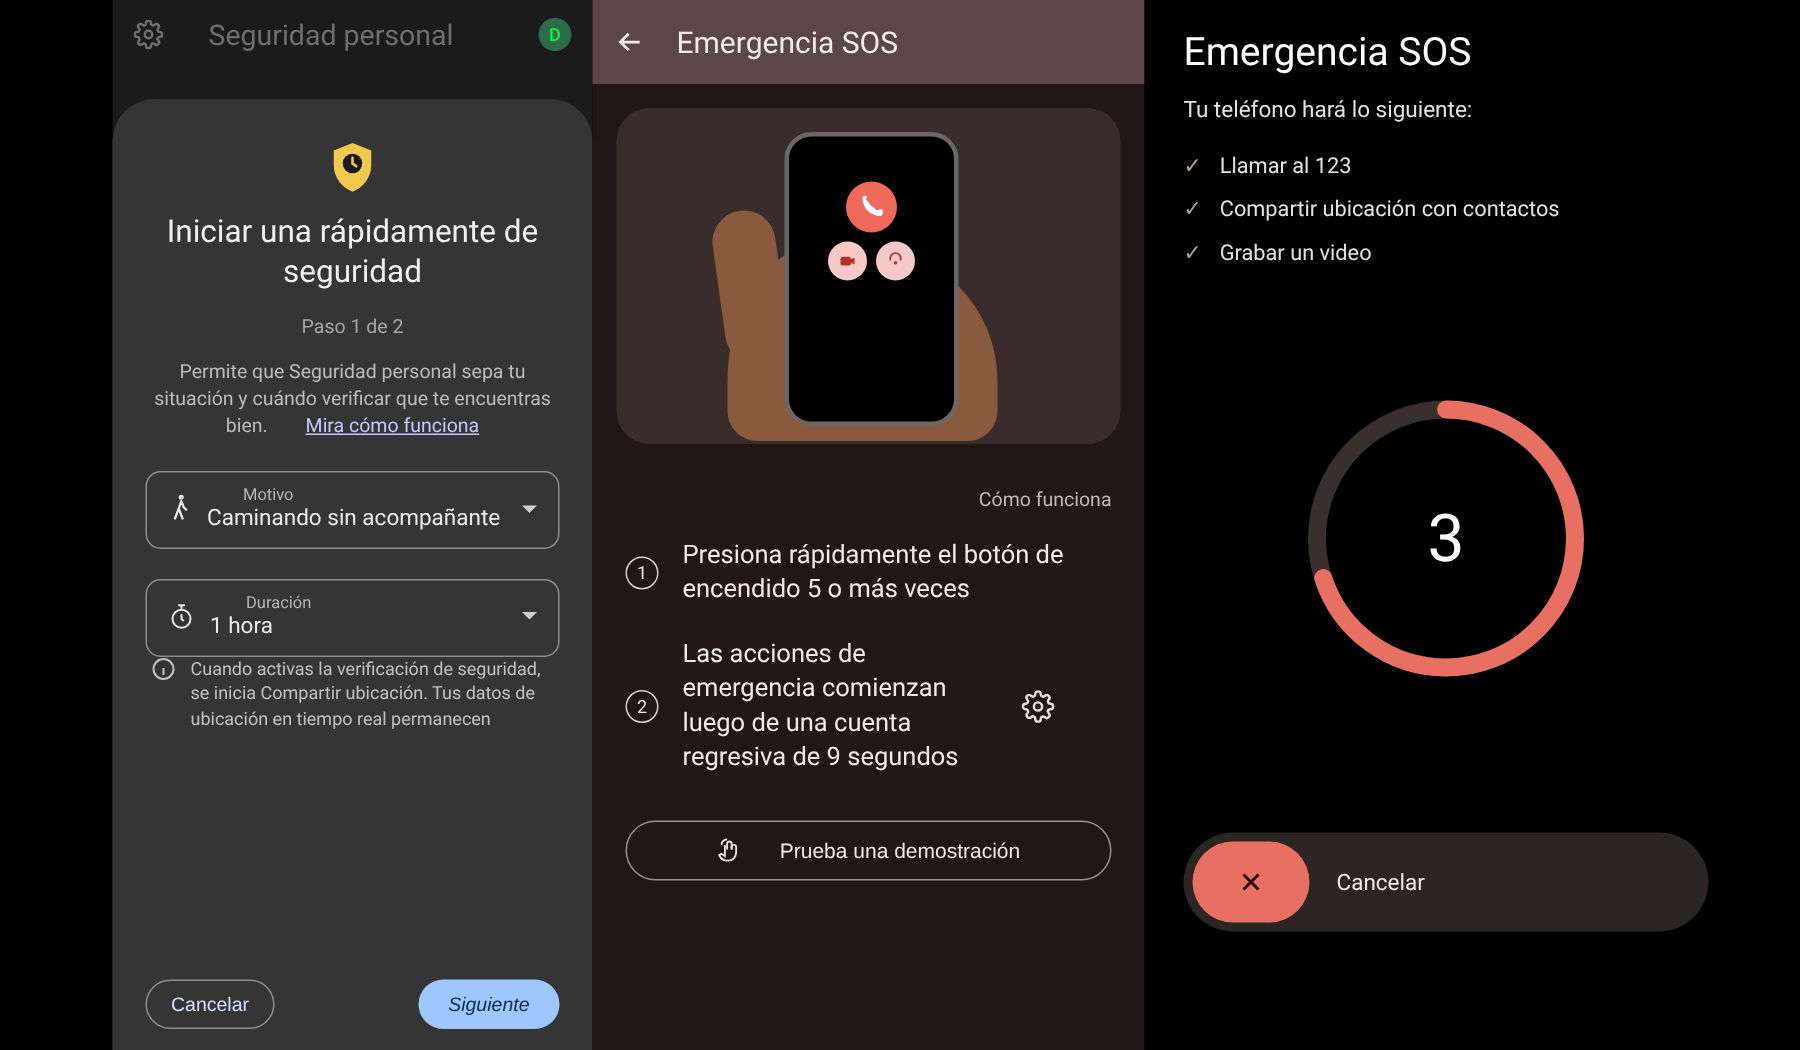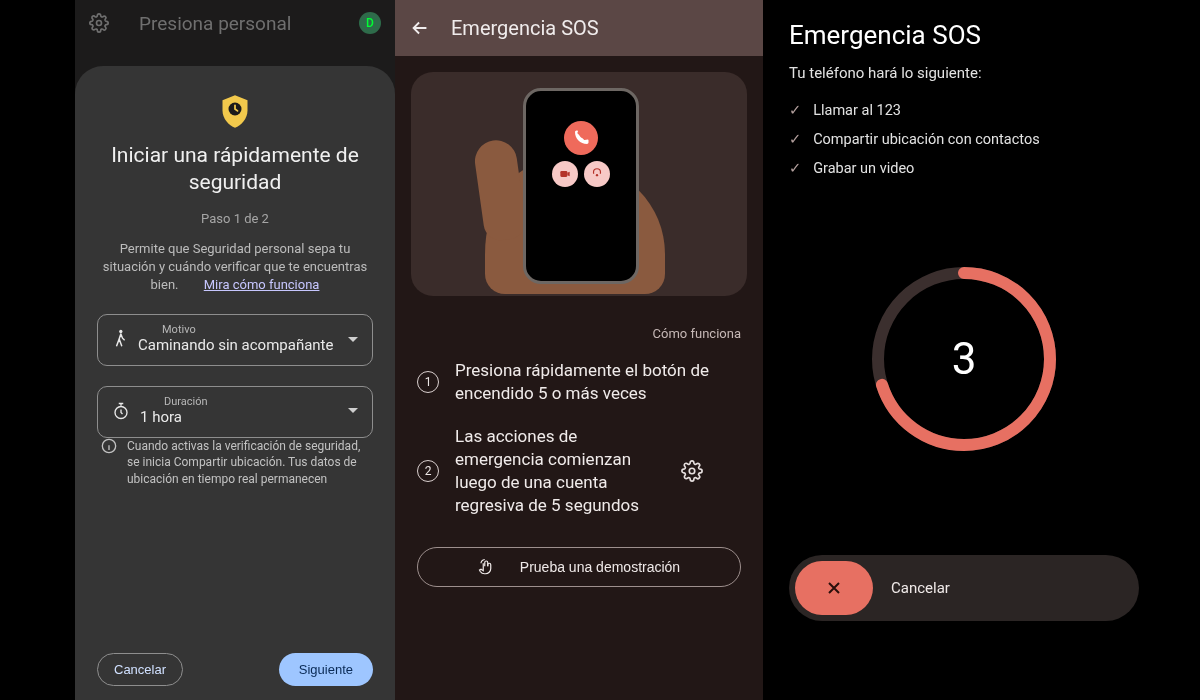--- a/index.html
+++ b/index.html
@@ -63,21 +63,21 @@
     border-top:5px solid #cfcfcf;
   }
   .info-row { display:flex; gap:10px; font-size:12px; color:#c2c2c2; line-height:1.4; padding:0 4px;}
   .btnrow { display:flex; justify-content:space-between; margin-top:auto; padding-top:16px; }
   .btn-outline {
     border:1px solid #8e8e8e; background:transparent; color:#d0e0ff;
     padding: 8px 16px; border-radius: 20px; font-size:13px;
   }
   .btn-primary {
     background:#9ec6ff; color:#0a2a55; border:none;
-    padding: 8px 20px; border-radius:20px; font-size:13px;
+    padding: 8px 20px; border-radius:20px; font-size:13px;font-style:italic;
   }
   
   .s2 { width: 368px; background:#221716; }
   .s2-top {
     height:56px; background:#5b4745;
     display:flex; align-items:center; padding:0 14px; gap:20px;
     color:#f0ecec;
   }
   .s2-top .title2 { font-size:20px; font-weight:400; }
   .illus {
@@ -169,21 +169,21 @@
 <div class="pad-left"></div>
 
 <div class="col s1">
   <div class="s1-top">
     <span>
       <svg width="20" height="20" viewBox="0 0 24 24" fill="none" stroke="#6f6f6f" stroke-width="2">
         <circle cx="12" cy="12" r="3"></circle>
           <path d="M19.4 15a1.7 1.7 0 0 0 .34 1.87l.06.06a2 2 0 1 1-2.83 2.83l-.06-.06a1.7 1.7 0 0 0-1.87-.34 1.7 1.7 0 0 0-1 1.56V21a2 2 0 0 1-4 0v-.09a1.7 1.7 0 0 0-1-1.56 1.7 1.7 0 0 0-1.87.34l-.06.06a2 2 0 1 1-2.83-2.83l.06-.06a1.7 1.7 0 0 0 .34-1.87 1.7 1.7 0 0 0-1.56-1H3a2 2 0 0 1 0-4h.09a1.7 1.7 0 0 0 1.56-1 1.7 1.7 0 0 0-.34-1.87l-.06-.06A2 2 0 1 1 7.08 4.25l.06.06a1.7 1.7 0 0 0 1.87.34H9a1.7 1.7 0 0 0 1-1.56V3a2 2 0 0 1 4 0v.09a1.7 1.7 0 0 0 1 1.56 1.7 1.7 0 0 0 1.87-.34l.06-.06a2 2 0 1 1 2.83 2.83l-.06.06a1.7 1.7 0 0 0-.34 1.87V9a1.7 1.7 0 0 0 1.56 1H21a2 2 0 0 1 0 4h-.09a1.7 1.7 0 0 0-1.56 1z"></path>
       </svg>
     </span>
-    <div class="title1">Presiona personal</div>
+    <div class="title1">Seguridad personal</div>
     <div class="avatar">D</div>
   </div>
 
   <div class="sheet">
     <div class="shield">
       <svg viewBox="0 0 24 28">
         <path d="M12 1 L22 5 V13 C22 20 17 25 12 27 C7 25 2 20 2 13 V5 Z" fill="#f2c94c"></path>
         <circle cx="12" cy="12" r="5.2" fill="#1c1b1b"></circle>
         <path d="M12 9 V12 L14 13.5" stroke="#f2c94c" stroke-width="1.4" fill="none" stroke-linecap="round"></path>
       </svg>
@@ -279,21 +279,21 @@
 
   <div class="howhdr">Cómo funciona</div>
 
   <div class="steprow">
     <div class="stepnum">1</div>
     <div class="steptxt">Presiona rápidamente el botón de encendido 5 o más veces</div>
   </div>
 
   <div class="steprow">
     <div class="stepnum">2</div>
-    <div class="steptxt" style="max-width:210px">Las acciones de emergencia comienzan luego de una cuenta regresiva de 5 segundos</div>
+    <div class="steptxt" style="max-width:210px">Las acciones de emergencia comienzan luego de una cuenta regresiva de 9 segundos</div>
     <span class="gear">
       <svg width="22" height="22" viewBox="0 0 24 24" fill="none" stroke="currentColor" stroke-width="1.8">
         <circle cx="12" cy="12" r="3"></circle>
           <path d="M19.4 15a1.7 1.7 0 0 0 .34 1.87l.06.06a2 2 0 1 1-2.83 2.83l-.06-.06a1.7 1.7 0 0 0-1.87-.34 1.7 1.7 0 0 0-1 1.56V21a2 2 0 0 1-4 0v-.09a1.7 1.7 0 0 0-1-1.56 1.7 1.7 0 0 0-1.87.34l-.06.06a2 2 0 1 1-2.83-2.83l.06-.06a1.7 1.7 0 0 0 .34-1.87 1.7 1.7 0 0 0-1.56-1H3a2 2 0 0 1 0-4h.09a1.7 1.7 0 0 0 1.56-1 1.7 1.7 0 0 0-.34-1.87l-.06-.06A2 2 0 1 1 7.08 4.25l.06.06a1.7 1.7 0 0 0 1.87.34H9a1.7 1.7 0 0 0 1-1.56V3a2 2 0 0 1 4 0v.09a1.7 1.7 0 0 0 1 1.56 1.7 1.7 0 0 0 1.87-.34l.06-.06a2 2 0 1 1 2.83 2.83l-.06.06a1.7 1.7 0 0 0-.34 1.87V9a1.7 1.7 0 0 0 1.56 1H21a2 2 0 0 1 0 4h-.09a1.7 1.7 0 0 0-1.56 1z"></path>
       </svg>
     </span>
   </div>
 
   <button class="demo-btn">
     <span>

